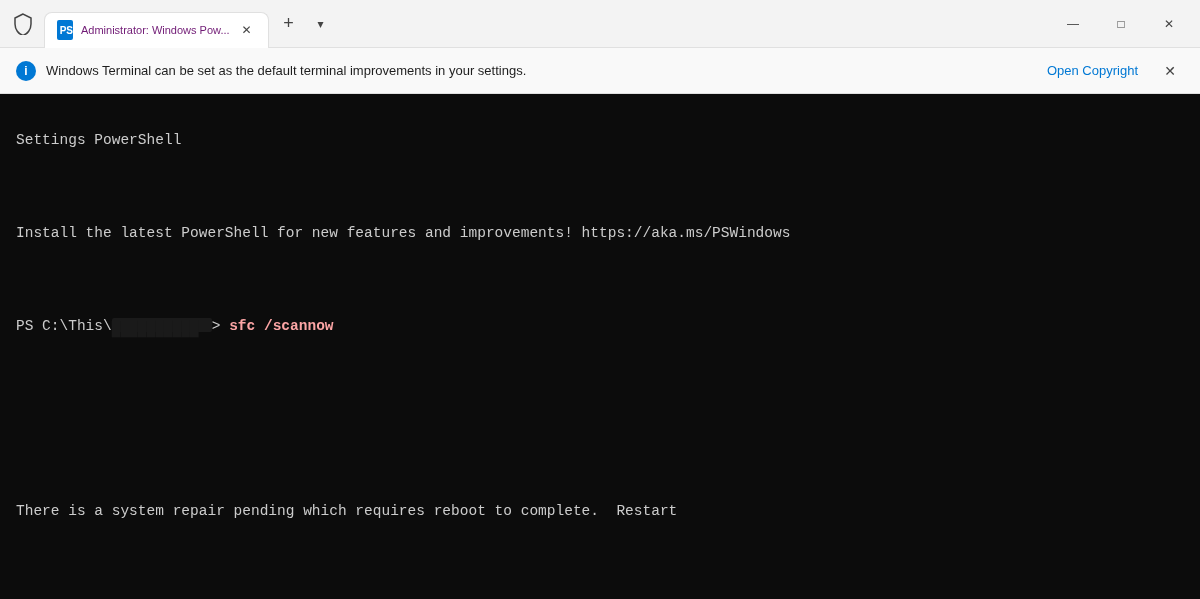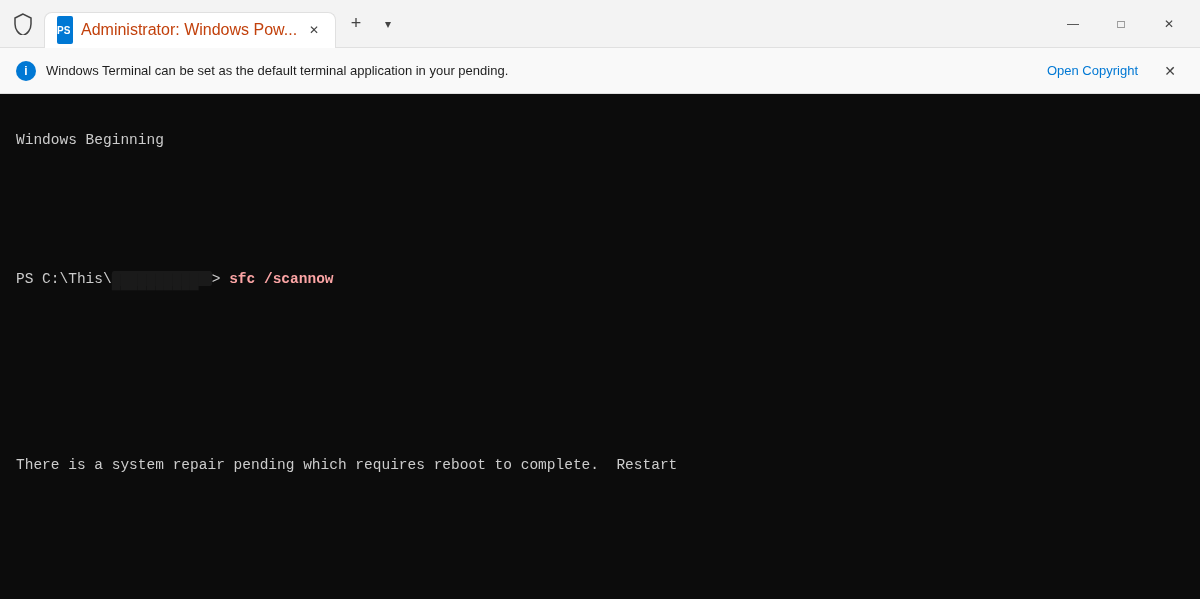--- a/index.html
+++ b/index.html
@@ -47,37 +47,38 @@
       gap: 8px;
       border: 1px solid #e0e0e0;
       border-bottom: none;
       position: relative;
       top: 6px;
       min-width: 180px;
     }
 
     .tab-ps-icon {
       width: 16px;
-      height: 28px;
+      height: 20px;
       background: #0078d4;
       border-radius: 2px;
       display: flex;
       align-items: center;
-      justify-content: flex-start;
+      justify-content: flex-end;
+      padding-left: 16px;
     }
 
     .tab-ps-icon span {
       color: white;
       font-size: 10px;
       font-weight: bold;
     }
 
     .tab-title {
-      font-size: 16px;
-      color: #c2410c;
+      font-size: 11px;
+      color: #701a75;
       flex: 1;
     }
 
     .tab-close {
       width: 18px;
       height: 18px;
       display: flex;
       align-items: center;
       justify-content: center;
       border-radius: 4px;
@@ -250,28 +251,29 @@
     <div class="window-btn">—</div>
     <div class="window-btn">□</div>
     <div class="window-btn close">✕</div>
   </div>
 </div>
 
 <div class="notification-bar">
   <div class="info-icon">
     <span>i</span>
   </div>
-  <span class="notification-text">Windows Terminal can be set as the default terminal application in your pending.</span>
+  <span class="notification-text">Windows Terminal can be set as the default terminal improvements in your settings.</span>
   <a class="open-settings-link">Open Copyright</a>
   <div class="notification-close">✕</div>
 </div>
 
 <div class="terminal">
-<span class="terminal-line">Windows Beginning</span>
-<span class="terminal-line"> </span>
+<span class="terminal-line">Settings PowerShell</span>
+<span class="terminal-line"> </span>
+<span class="terminal-line">Install the latest PowerShell for new features and improvements! https://aka.ms/PSWindows</span>
 <span class="terminal-line"> </span>
 <span class="terminal-line"><span>PS C:\This\</span><span class="redacted">██████████</span><span>&gt; </span><span class="cmd-bold">sfc /scannow</span></span>
 <span class="terminal-line"> </span>
 <span class="terminal-line"> </span>
 <span class="terminal-line"> </span>
 <span class="terminal-line">There is a system repair pending which requires reboot to complete.  Restart</span>
 
 
 </div>
 

